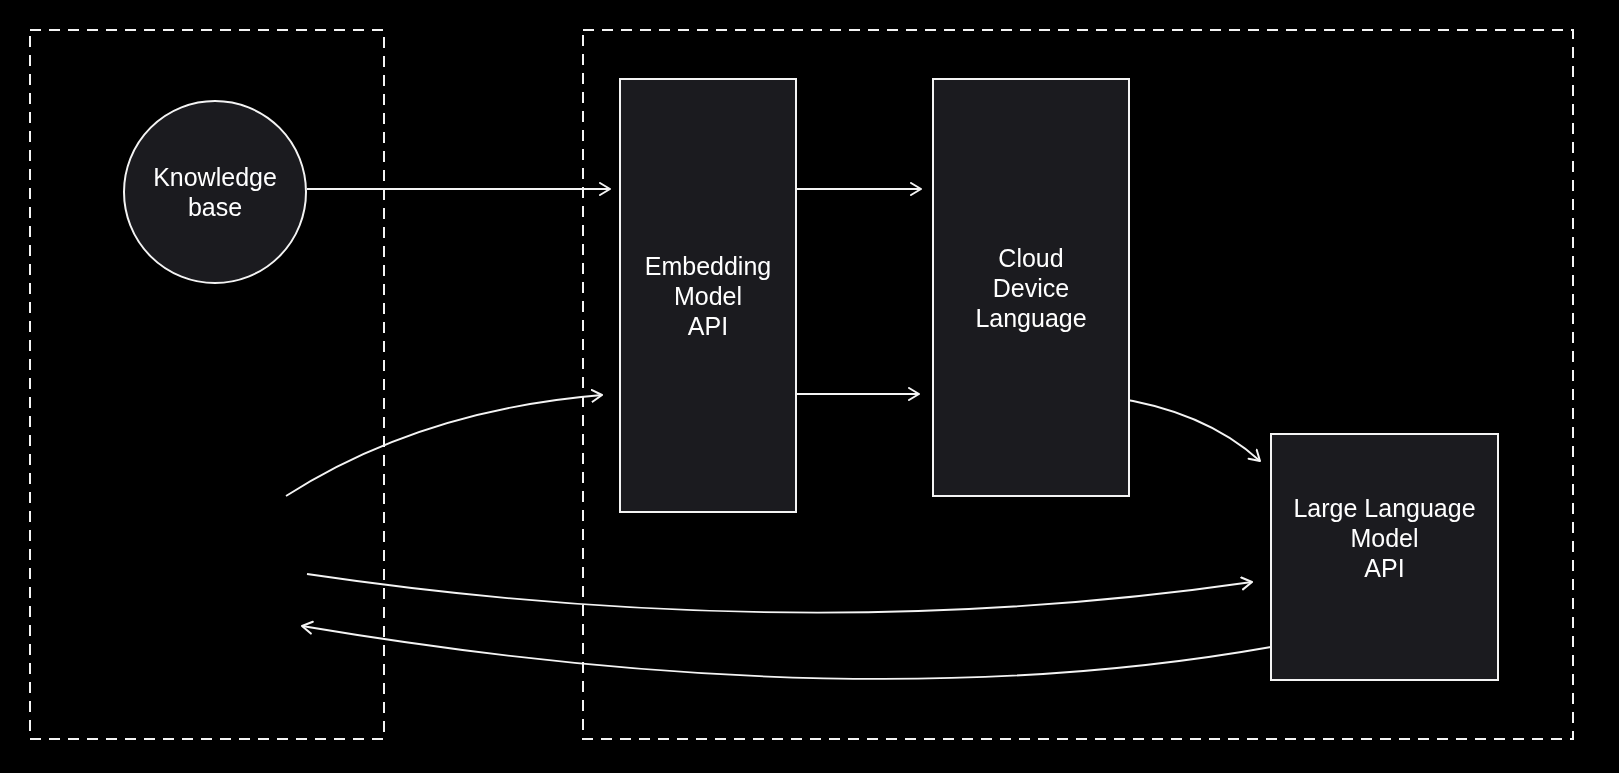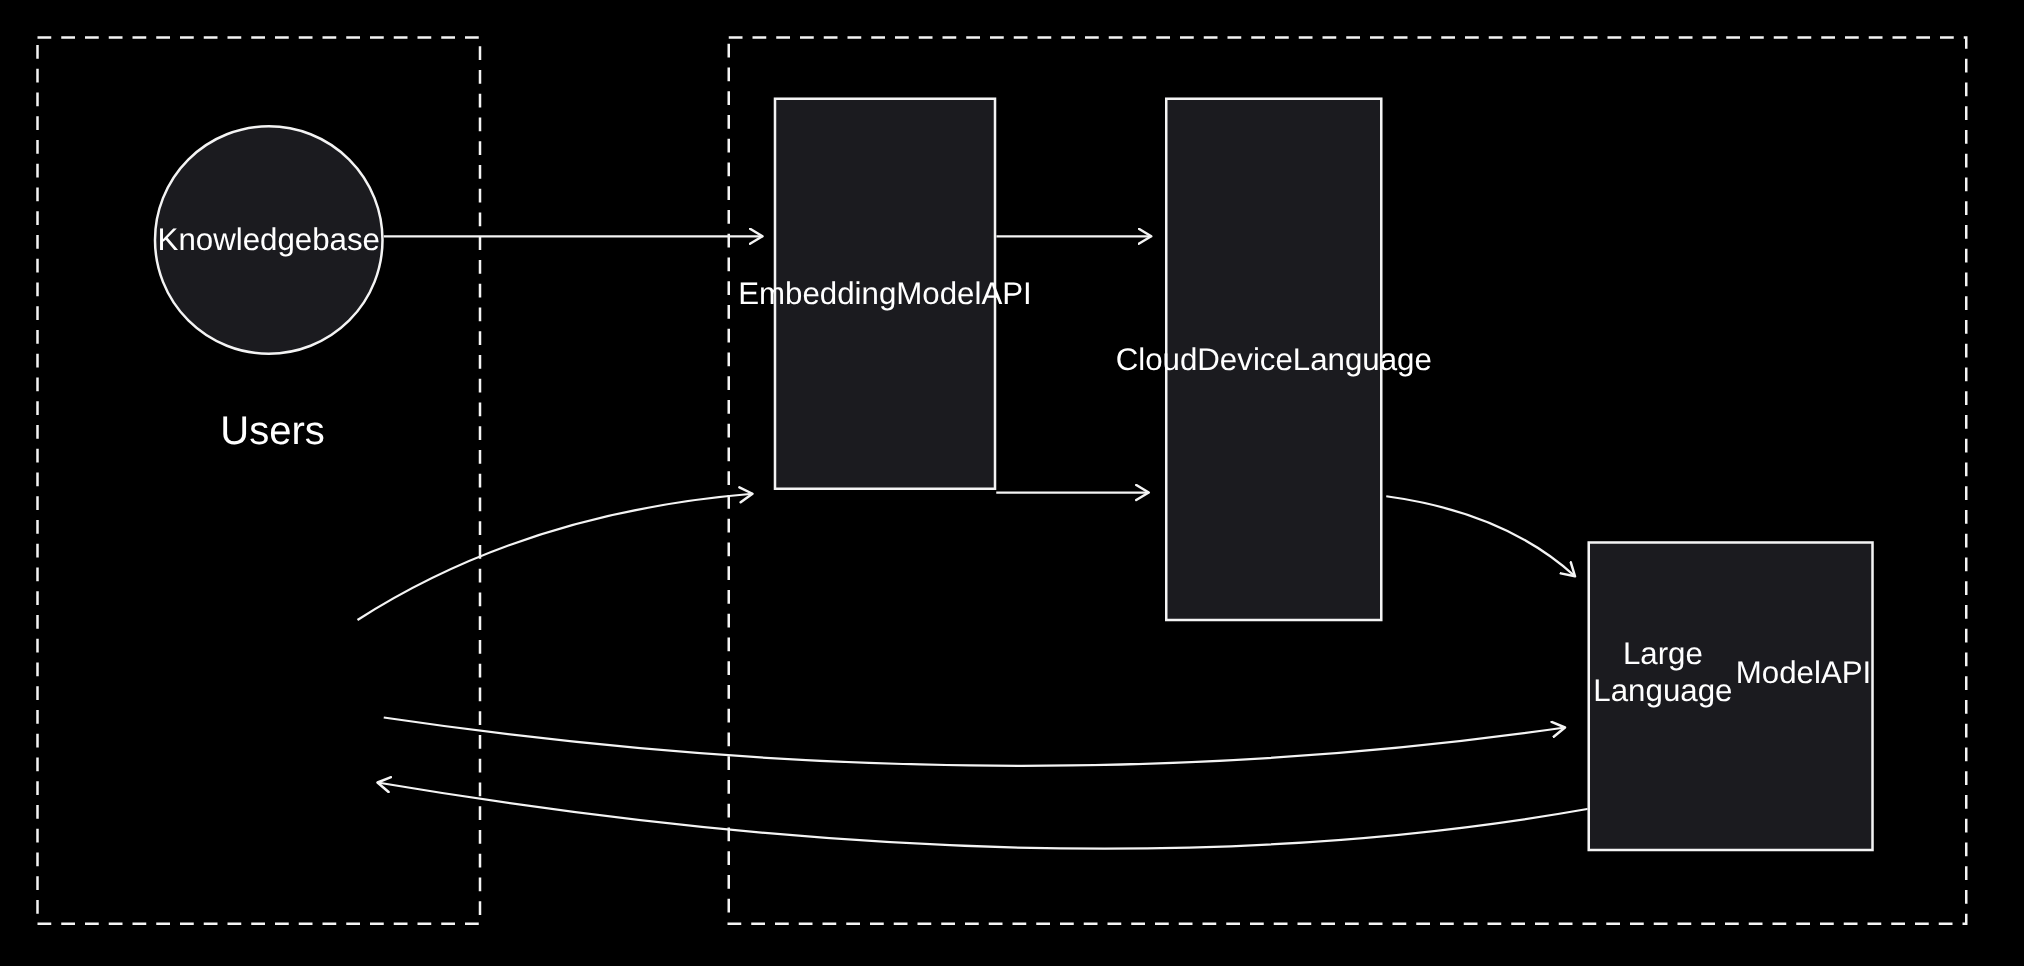--- a/index.html
+++ b/index.html
@@ -36,21 +36,21 @@
     stroke-width: 2;
     stroke-linecap: round;
     stroke-linejoin: round;
   }
   .node {
     position: absolute;
     box-sizing: border-box;
     background: var(--node-fill);
     border: 2px solid var(--line);
     display: flex;
-    flex-direction: row;
+    flex-direction: column;
     align-items: center;
     justify-content: center;
     text-align: center;
     font-size: 25px;
     line-height: 30px;
     font-weight: 400;
   }
   .node.circle { border-radius: 50%; }
   .node span { display: block; }
   .group-label {
@@ -62,22 +62,22 @@
   .users-device-label {
     left: 93px; top: 322px; width: 250px;
     font-size: 32px; line-height: 45px;
   }
   .cloud-label {
     left: 1180px; top: 207px; width: 300px;
     font-size: 34px; line-height: 40px;
   }
   #node-knowledge-base { left: 123px; top: 100px; width: 184px; height: 184px; }
   #node-user           { left: 123px; top: 466px; width: 184px; height: 184px; }
-  #node-embedding      { left: 619px; top: 78px;  width: 178px; height: 314px; }
-  #node-vector-db      { left: 932px; top: 78px;  width: 174px; height: 419px; }
+  #node-embedding      { left: 619px; top: 78px;  width: 178px; height: 435px; }
+  #node-vector-db      { left: 932px; top: 78px;  width: 198px; height: 419px; }
   #node-llm            { left: 1270px; top: 433px; width: 229px; height: 248px; padding-bottom: 38px; }
 </style>
 </head>
 <body>
 
 <div class="stage">
 
   <svg class="layer" width="1619" height="773" viewBox="0 0 1619 773">
     <defs>
       <marker id="arrowhead" markerUnits="userSpaceOnUse" markerWidth="16" markerHeight="16" refX="11" refY="7" orient="auto">
@@ -115,17 +115,16 @@
     <span>Language</span>
   </div>
 
   <div class="node" id="node-llm">
     <span>Large Language</span>
     <span>Model</span>
     <span>API</span>
   </div>
 
   <div class="group-label users-device-label">
-    <span>Users</span>
   </div>
 
 
 </div>
 
 </body></html>

